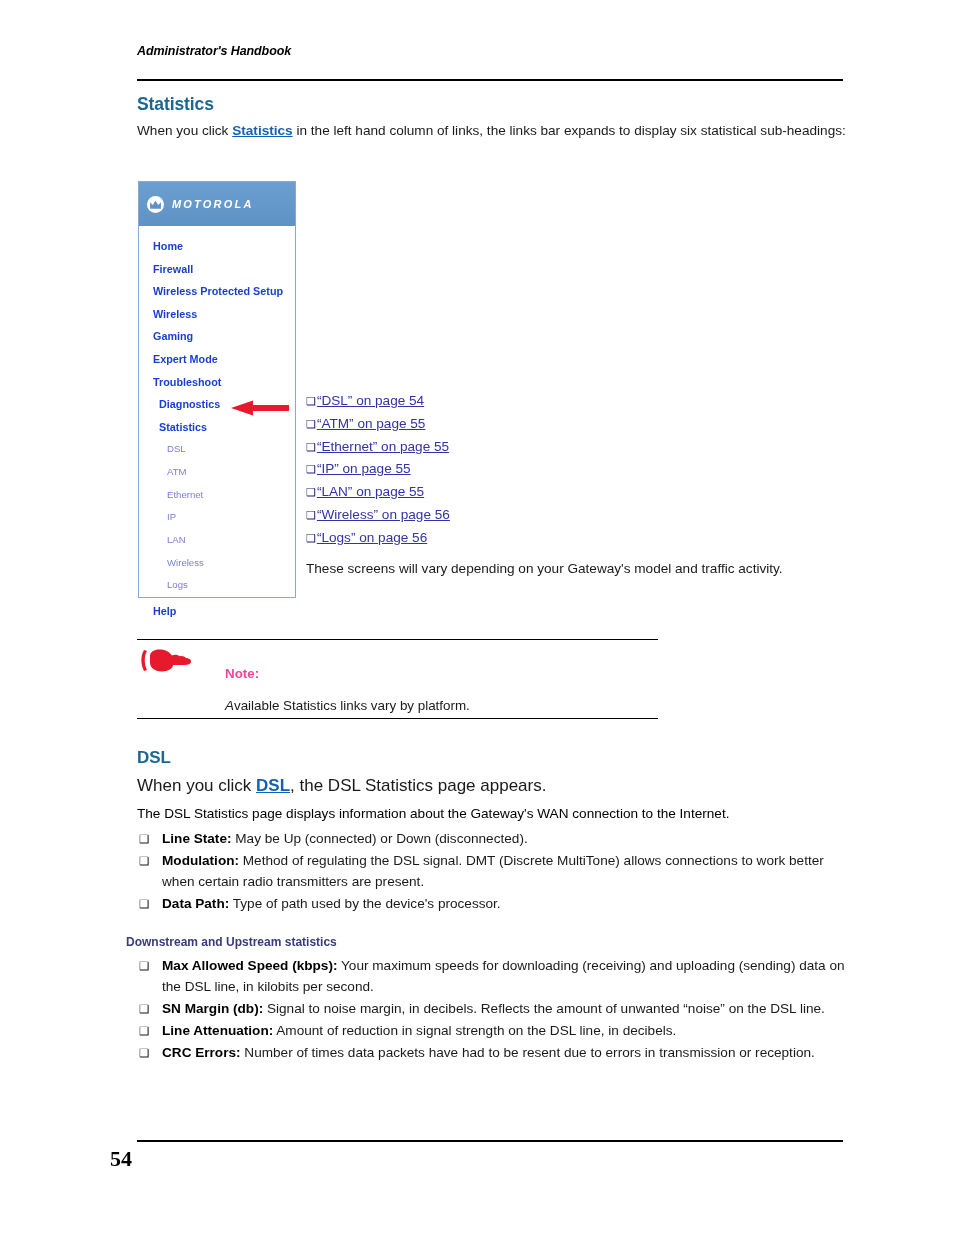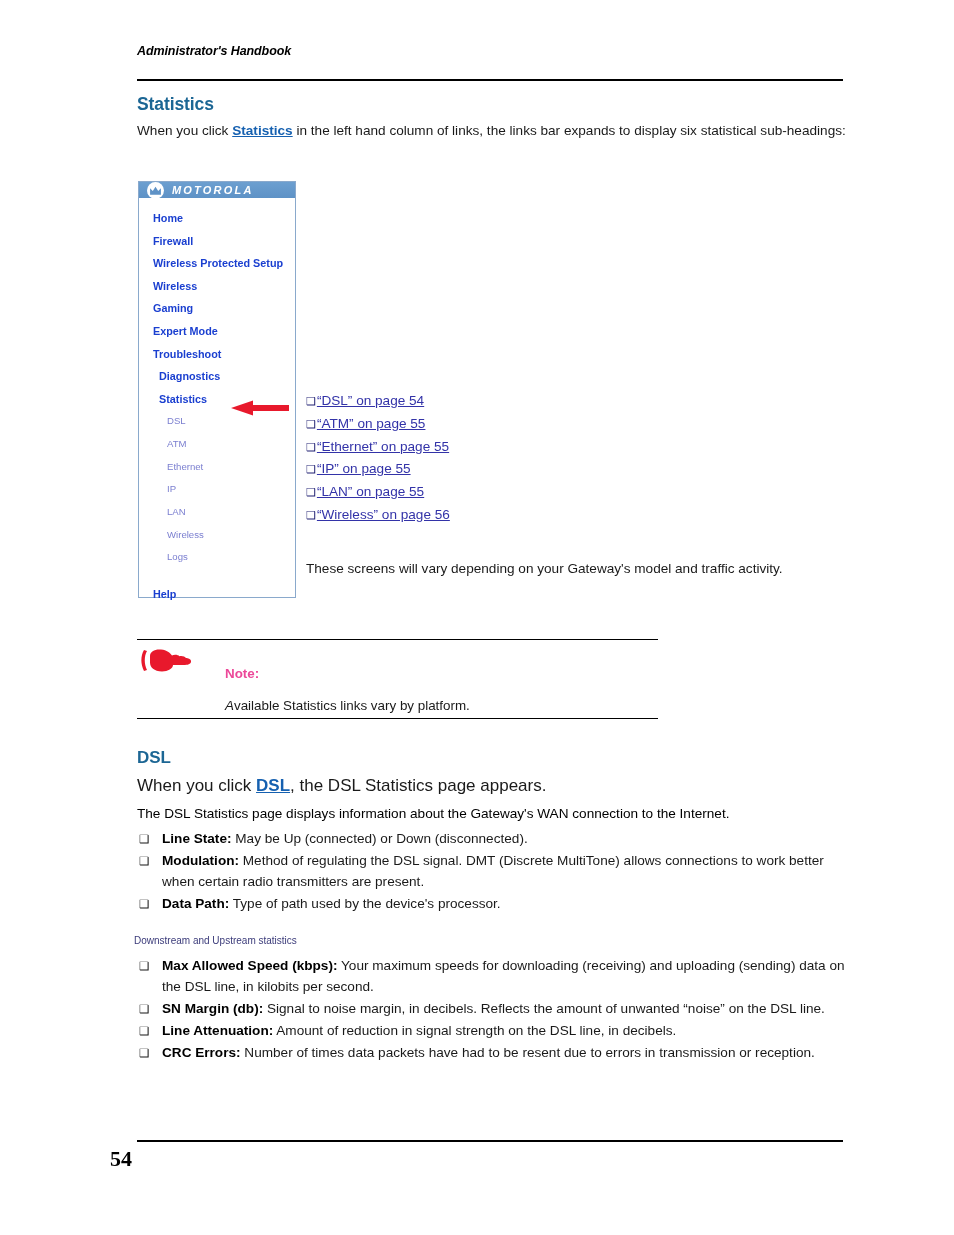--- a/index.html
+++ b/index.html
@@ -67,21 +67,21 @@
     position: absolute;
     left: 138px;
     top: 181px;
     width: 158px;
     height: 417px;
     border: 1px solid #8aa9cc;
     background: #ffffff;
     box-sizing: border-box;
   }
   .nav-header {
-    height: 16px;
+    height: 44px;
     background: #6699cc;
     background: linear-gradient(180deg, #6c9fd0 0%, #5e92c6 100%);
     display: flex;
     align-items: center;
     padding-left: 8px;
     box-sizing: border-box;
   }
   .moto-mark {
     width: 17px;
     height: 17px;
@@ -118,21 +118,21 @@
   }
   .nav-item.lvl3 {
     padding-left: 28px;
     font-weight: normal;
     font-size: 9.6px;
     color: #7b7fd0;
     height: 22.7px;
     line-height: 22.7px;
   }
   .nav-item.help {
-    margin-top: 14px;
+    margin-top: 3px;
   }
 
   
   .red-arrow {
     position: absolute;
     left: 231px;
     top: 400px;
     width: 58px;
     height: 16px;
   }
@@ -245,24 +245,24 @@
     left: 2px;
     top: 0px;
     font-size: 11.5px;
     color: #111;
     line-height: 20.7px;
   }
   .bul b { font-weight: bold; color: #000; }
 
   .h3 {
     position: absolute;
-    left: 134px;
+    left: 126px;
     top: 935px;
-    font-size: 10px;
-    font-weight: normal;
+    font-size: 12px;
+    font-weight: bold;
     color: #3b3b7a;
   }
 
   
   .rule-bottom {
     position: absolute;
     left: 137px;
     top: 1140px;
     width: 706px;
     height: 1.6px;
@@ -325,20 +325,21 @@
   </svg>
 </div>
 
 <div class="xref-list">
   <div class="xref"><span class="glyph">❑</span><span class="txt">“DSL” on page 54</span></div>
   <div class="xref"><span class="glyph">❑</span><span class="txt">“ATM” on page 55</span></div>
   <div class="xref"><span class="glyph">❑</span><span class="txt">“Ethernet” on page 55</span></div>
   <div class="xref"><span class="glyph">❑</span><span class="txt">“IP” on page 55</span></div>
   <div class="xref"><span class="glyph">❑</span><span class="txt">“LAN” on page 55</span></div>
   <div class="xref"><span class="glyph">❑</span><span class="txt">“Wireless” on page 56</span></div>
+  <div class="xref"><span class="glyph">❑</span><span class="txt">“Logs” on page 56</span></div>
 </div>
 
 <div class="vary-note">These screens will vary depending on your Gateway's model and traffic activity.</div>
 
 <div class="note-rule top"></div>
 <div class="note-hand">
   <svg width="54" height="30" viewBox="0 0 54 30" aria-hidden="true">
     <path d="M4 5 C0.5 11, 0.5 19, 4 26 L7 25 C4 19, 4 11, 7 6 Z" fill="#e8192c"></path>
     <path d="M10 11 C10 6.5, 15 4, 21 4.6 C27 5.2, 30 8, 32 10.5
              C34 9.2, 38 9.5, 39.5 11.2 C41.5 10.6, 45 11.2, 46 13

